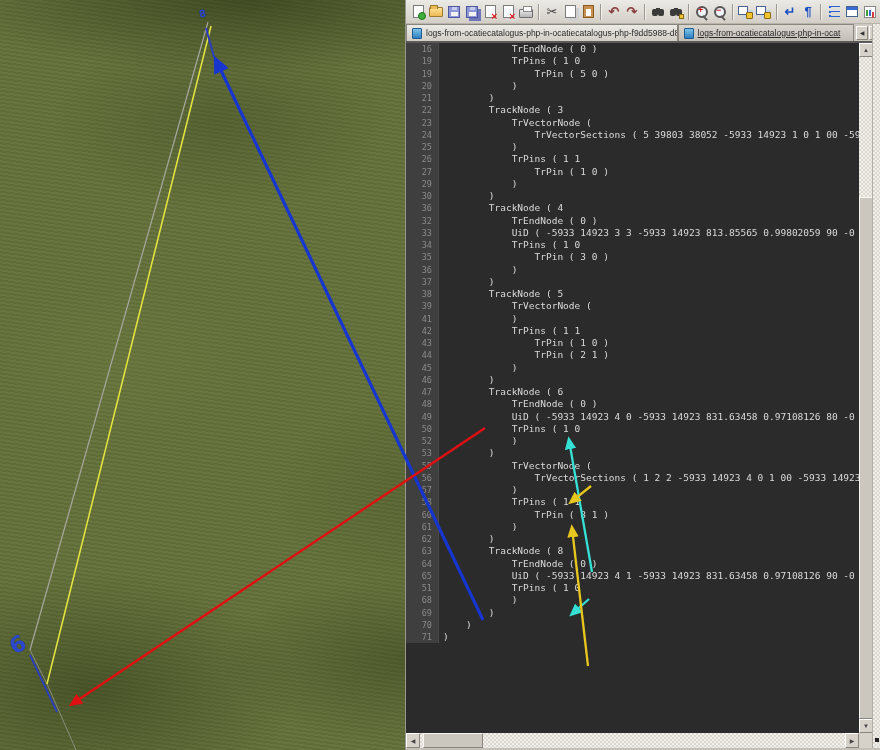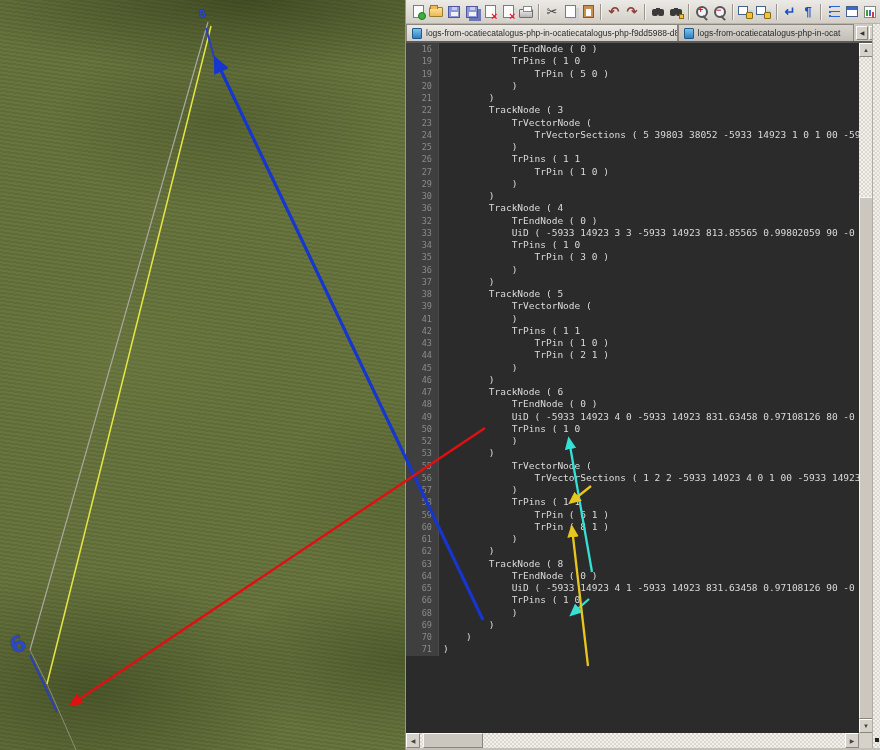--- a/index.html
+++ b/index.html
@@ -60,21 +60,21 @@
   .win1::before{content:"";position:absolute;left:0;top:0;right:0;height:3px;background:#3a6ad4;}
   .cht{width:12px;height:12px;background:#fff;border:1px solid #888;position:relative;}
   .cht::before{content:"";position:absolute;left:1px;bottom:1px;width:2px;height:6px;background:#39a03c;box-shadow:3px 0 0 #3a6ad4, 6px 2px 0 #d04040;}
 
   .tabbar{position:absolute;left:0;top:24px;width:475px;height:19px;background:#cdc9c1;border-bottom:2px solid #5a5a5a;display:flex;align-items:flex-end;}
   .tab{height:17px;display:flex;align-items:center;gap:4px;padding:0 5px;border:1px solid #8a867e;border-bottom:none;
     background:linear-gradient(#d9d6cf,#c2beb6);font-size:8.5px;color:#2a2a2a;overflow:hidden;white-space:nowrap;}
   .tab.active{background:linear-gradient(#eceae5,#d2cec6);}
   .docicon{flex:0 0 10px;width:10px;height:11px;background:linear-gradient(#7ec4ea,#2f7fc0);border:1px solid #1c5a90;border-radius:1px;}
   .tab1{width:282px;}
-  .tab2{width:183px;}
+  .tab2{width:183px;text-decoration:underline;}
   .tabscroll{margin-left:2px;display:flex;gap:1px;align-items:center;height:17px;}
   .tsbtn{width:12px;height:14px;background:#d6d2ca;border:1px solid #fff;border-right-color:#8a867e;border-bottom-color:#8a867e;font-size:6px;color:#333;display:flex;align-items:center;justify-content:center;}
 
   .editor{position:absolute;left:0;top:43px;width:453px;height:690px;background:#2b2b2b;overflow:hidden;}
   .row{display:flex;height:12.25px;align-items:center;}
   .num{flex:0 0 33px;background:#3f3f3f;color:#8a8a8a;text-align:right;padding-right:6px;font:8.5px/12.25px "DejaVu Sans Mono","Liberation Mono",monospace;border-right:1px solid #4b4b4b;}
   .txt{white-space:pre;color:#dadada;font:9.5px/12.25px "DejaVu Sans Mono","Liberation Mono",monospace;padding-left:4px;}
 
   .checker{background-color:#f2f0ec;background-image:
     linear-gradient(45deg,#dcd8d0 25%,transparent 25%,transparent 75%,#dcd8d0 75%),
@@ -351,24 +351,20 @@
         </div>
           <div class="row">
           <span class="num">57</span>
           <span class="txt">            )</span>
         </div>
           <div class="row">
           <span class="num">58</span>
           <span class="txt">            TrPins ( 1 1</span>
         </div>
           <div class="row">
-          <span class="num">59</span>
-          <span class="txt">                TrPin ( 6 1 )</span>
-        </div>
-          <div class="row">
           <span class="num">60</span>
           <span class="txt">                TrPin ( 8 1 )</span>
         </div>
           <div class="row">
           <span class="num">61</span>
           <span class="txt">            )</span>
         </div>
           <div class="row">
           <span class="num">62</span>
           <span class="txt">        )</span>
@@ -379,21 +375,21 @@
         </div>
           <div class="row">
           <span class="num">64</span>
           <span class="txt">            TrEndNode ( 0 )</span>
         </div>
           <div class="row">
           <span class="num">65</span>
           <span class="txt">            UiD ( -5933 14923 4 1 -5933 14923 831.63458 0.97108126 90 -0</span>
         </div>
           <div class="row">
-          <span class="num">66</span>
+          <span class="num">51</span>
           <span class="txt">            TrPins ( 1 0</span>
         </div>
           <div class="row">
           <span class="num">68</span>
           <span class="txt">            )</span>
         </div>
           <div class="row">
           <span class="num">69</span>
           <span class="txt">        )</span>
         </div>

